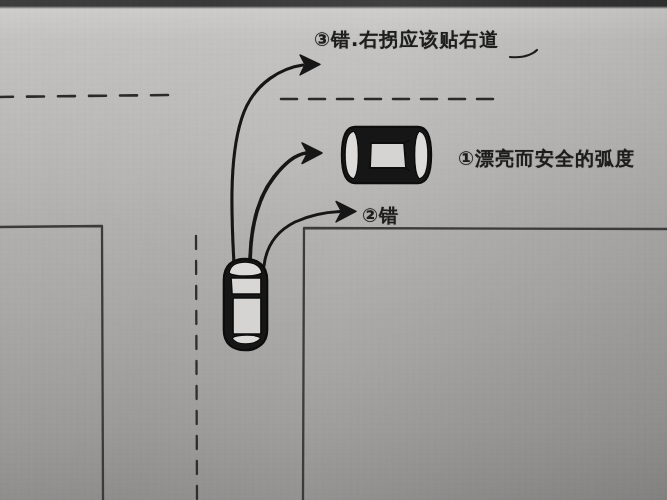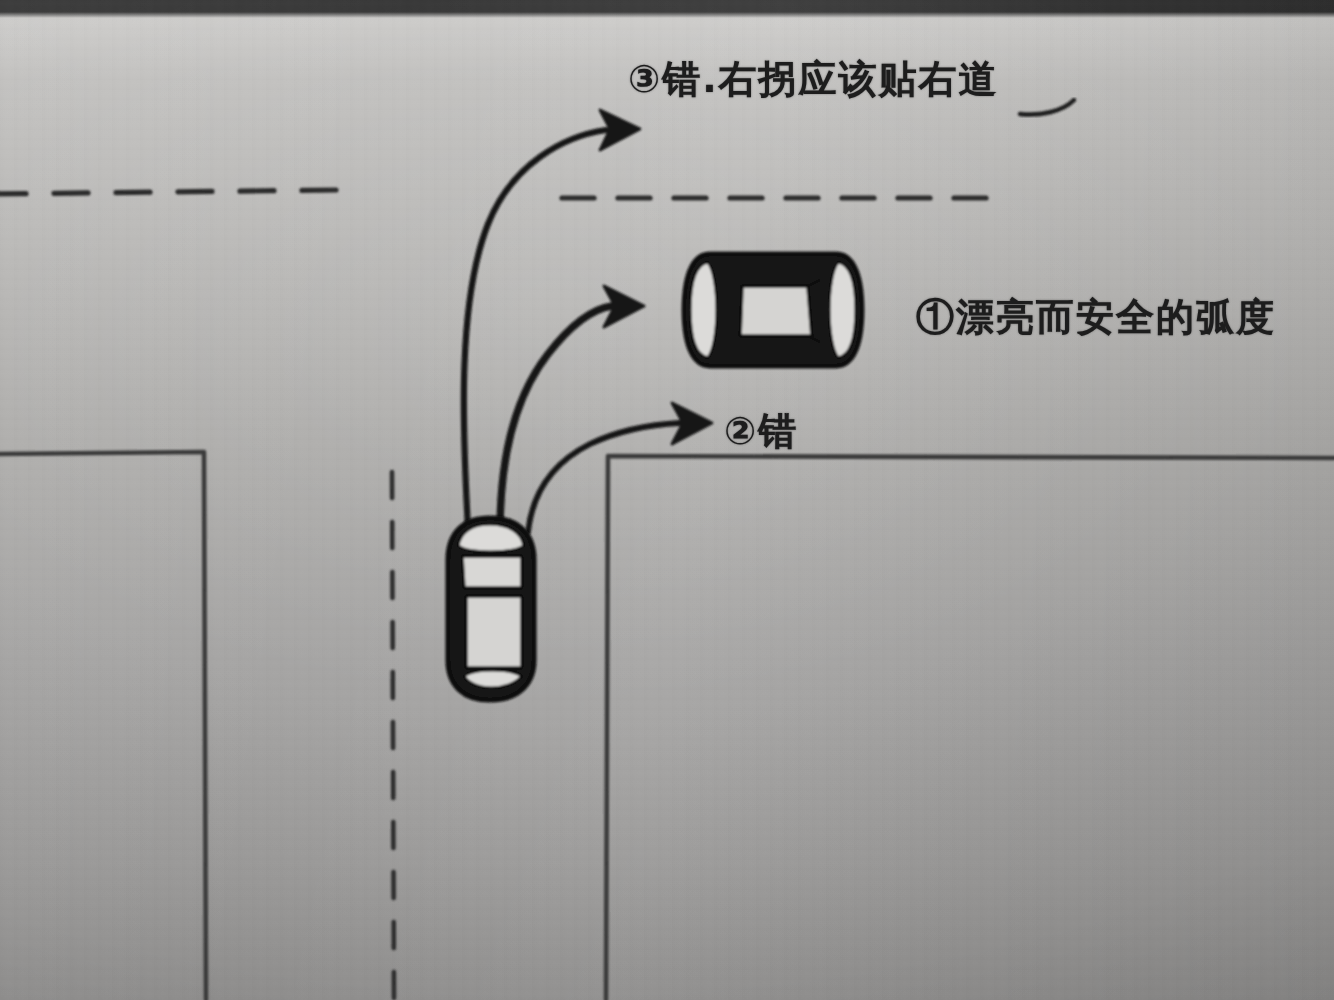--- a/index.html
+++ b/index.html
@@ -68,21 +68,21 @@
   .note {
     position: absolute;
     color: #1d1d1d;
     font-family: "DejaVu Sans", sans-serif;
     font-weight: 700;
     white-space: nowrap;
     letter-spacing: 1px;
     text-shadow: 0 0 1px rgba(40,40,40,0.55);
   }
   #note-3 { left: 314px; top: 27px; font-size: 19px; }
-  #note-1 { left: 458px; top: 146px; font-size: 19px; font-family: Liberation Mono, monospace; }
+  #note-1 { left: 458px; top: 146px; font-size: 19px; }
   #note-2 { left: 362px; top: 203px; font-size: 19px; text-align: right; }
 </style>
 </head>
 <body>
 
 <div id="screenshot">
 
   <div id="paper-bg"></div>
   <div id="paper-vignette"></div>
   <div id="paper-sheen"></div>

